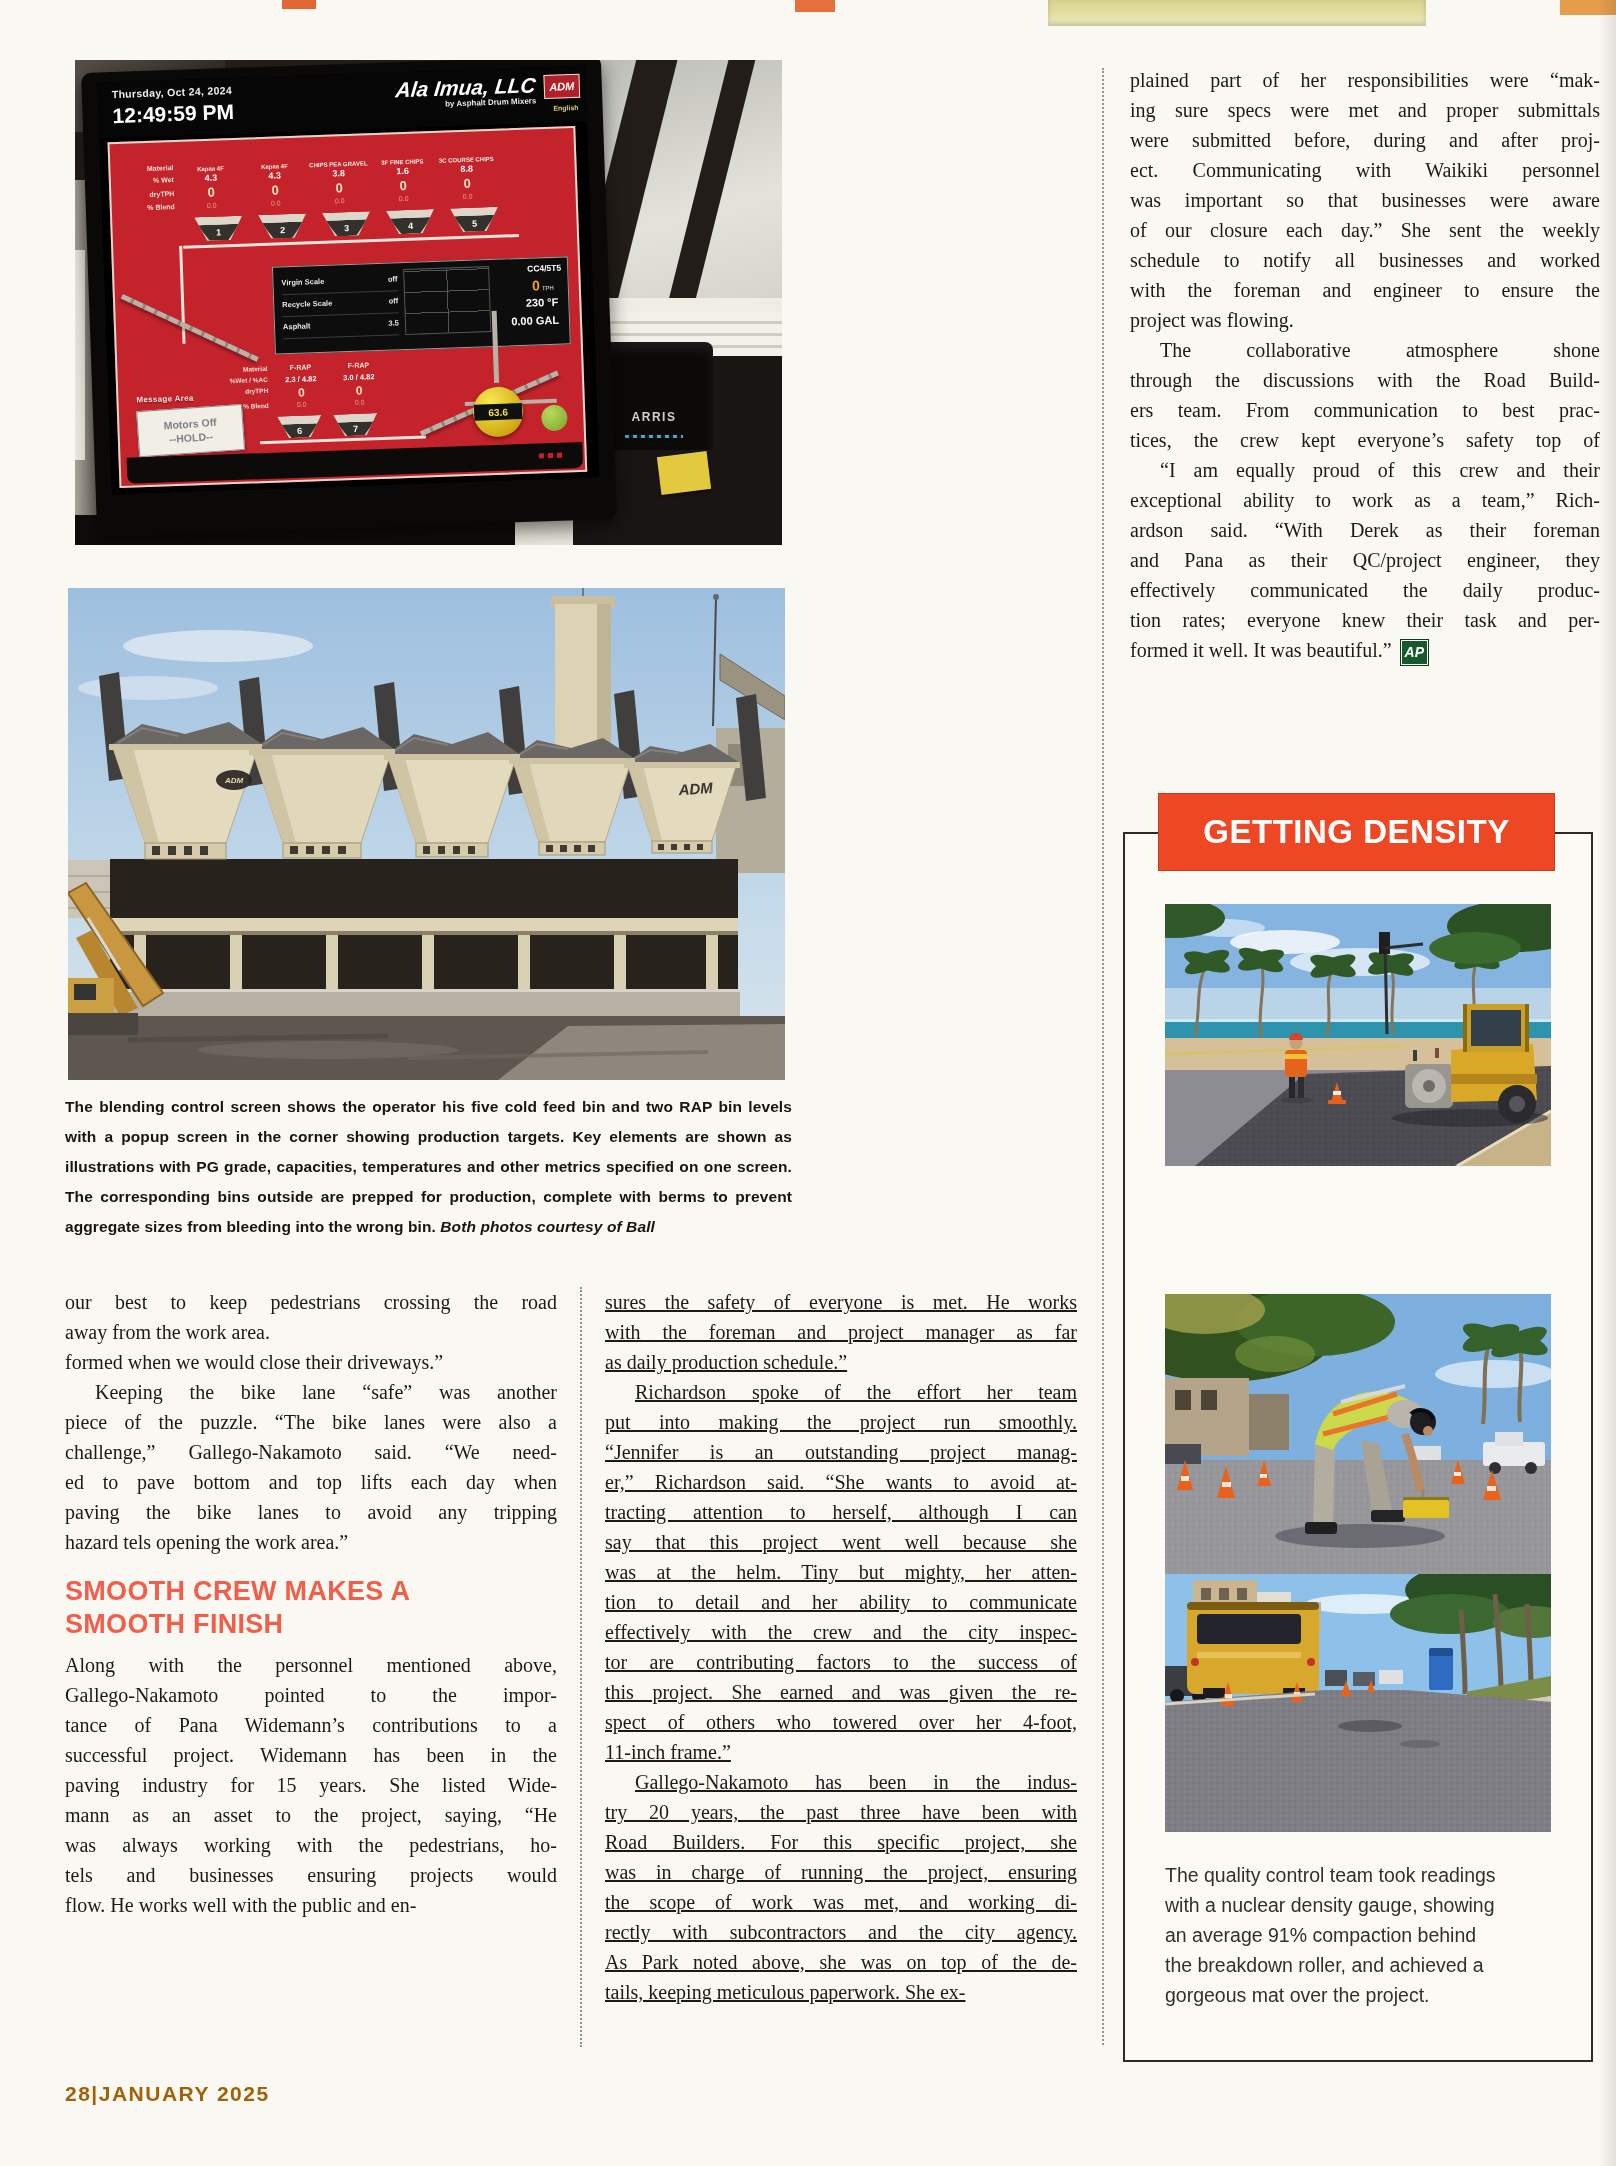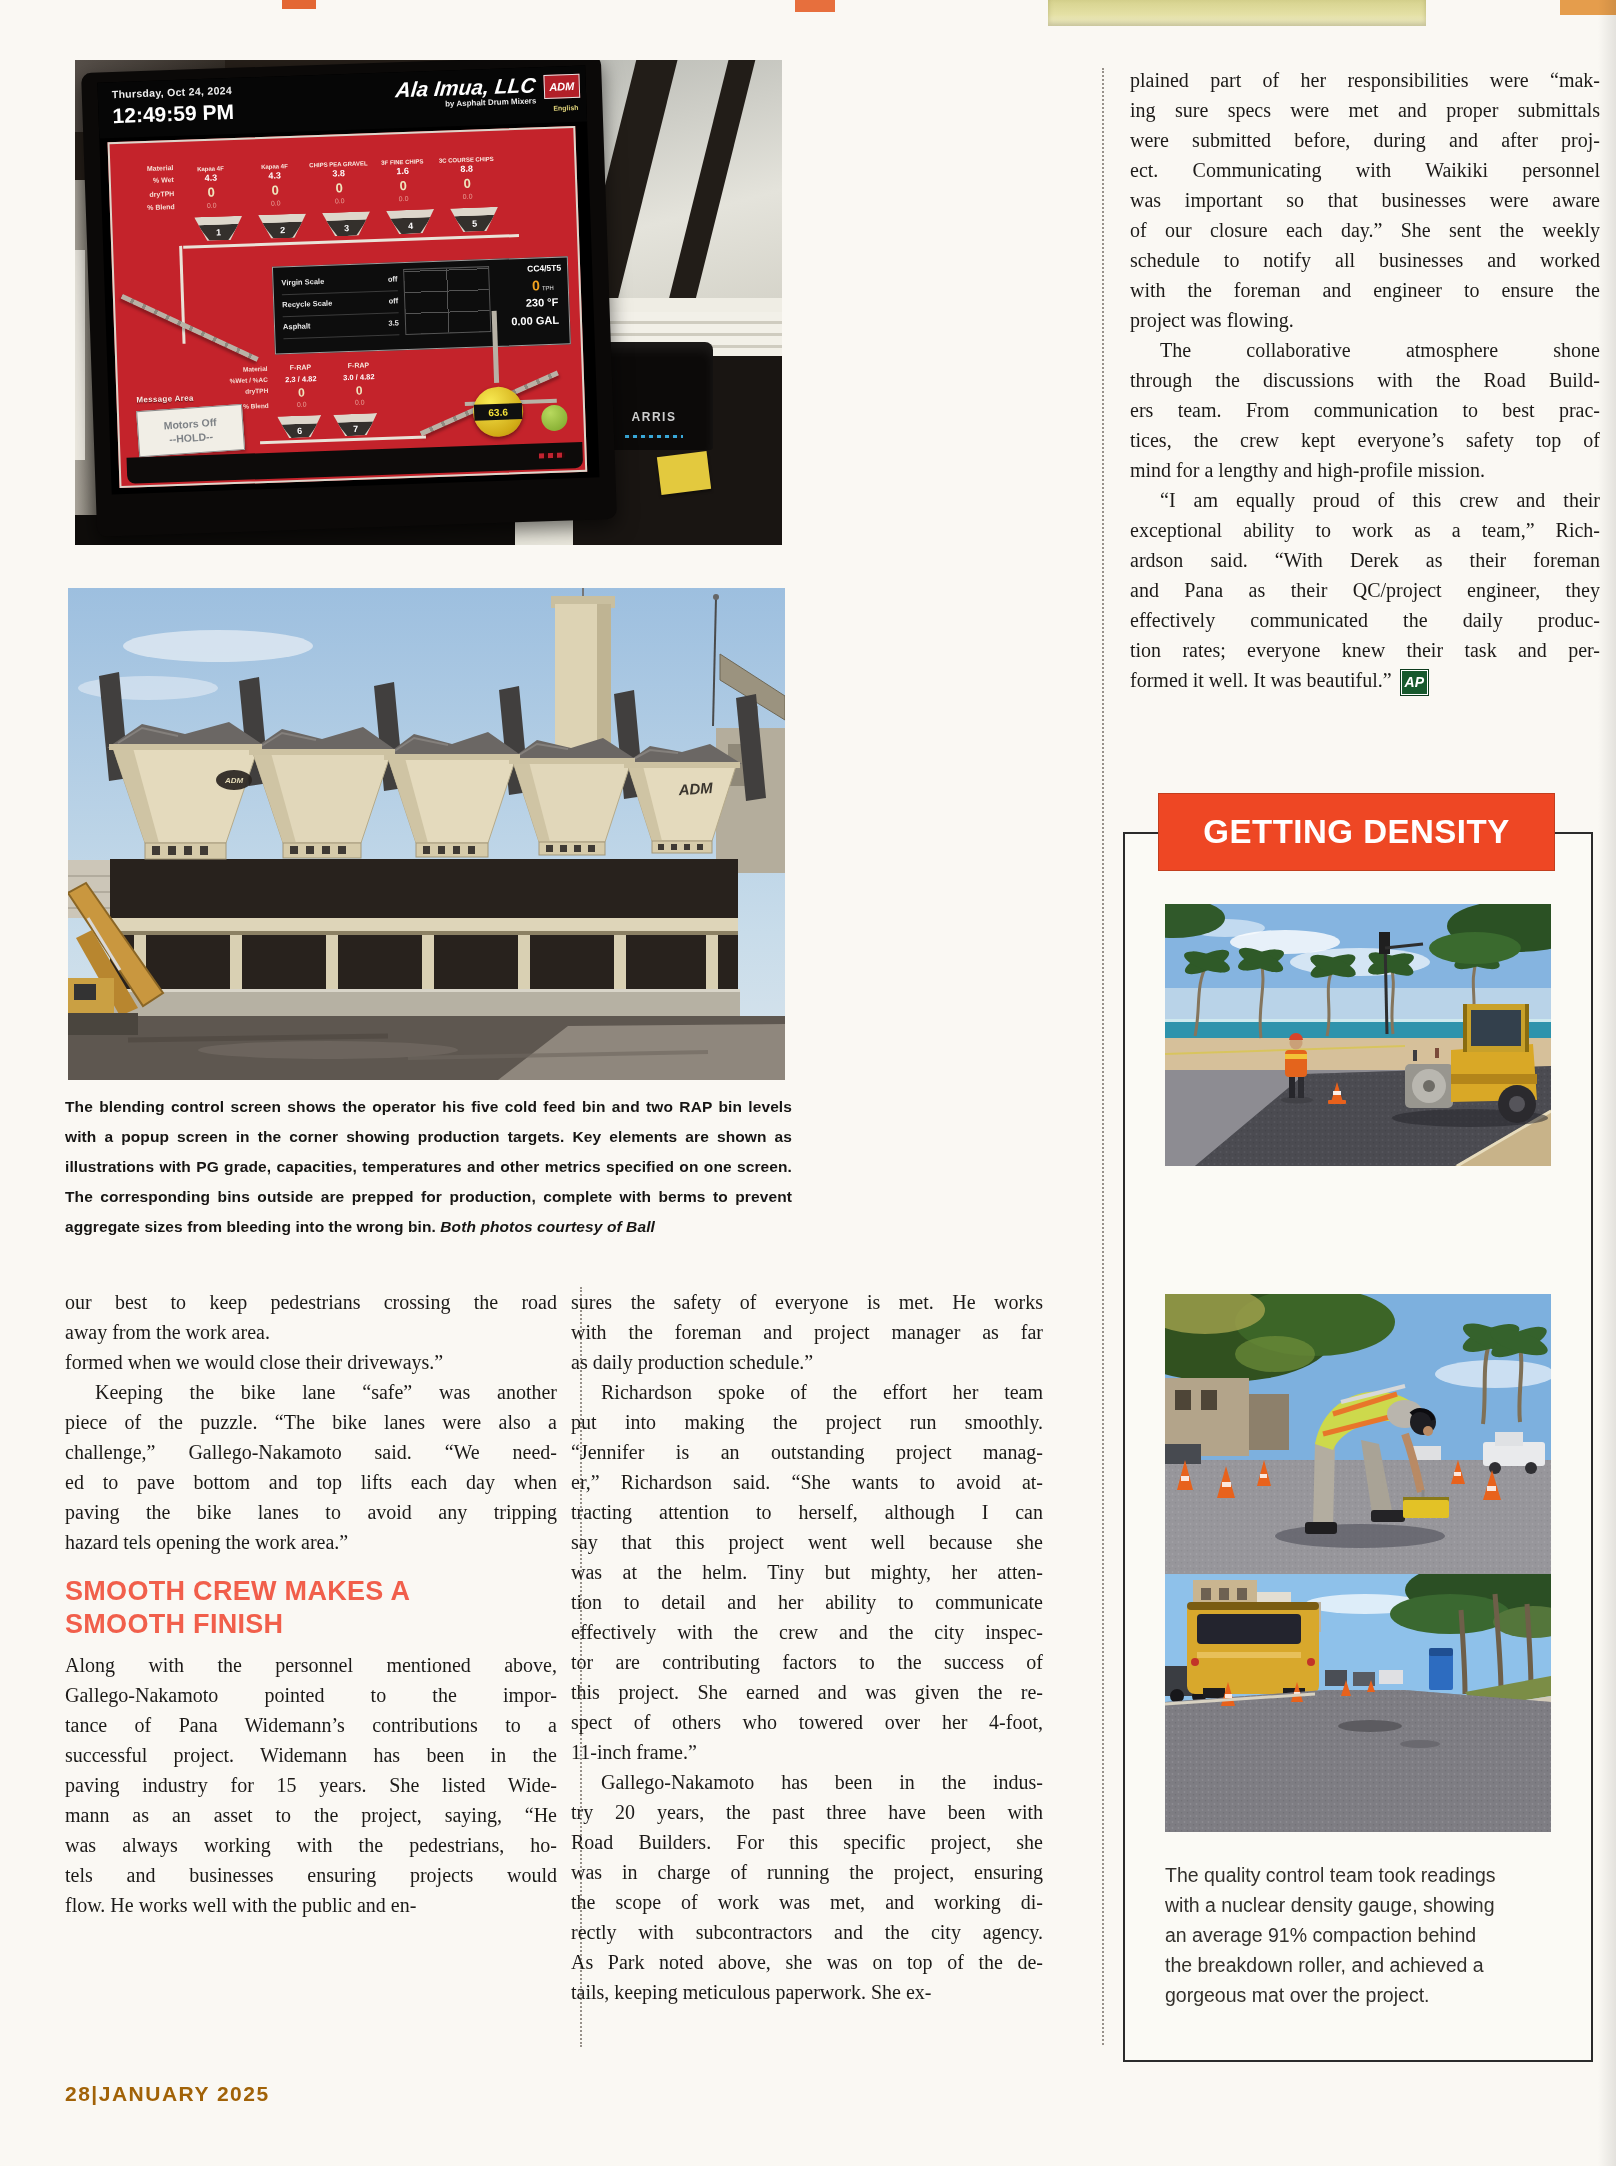--- a/index.html
+++ b/index.html
@@ -14,21 +14,21 @@
   .art-a { left:282px; top:0; width:34px; height:9px; background:#e0561f; opacity:.9; }
   .art-b { left:795px; top:0; width:40px; height:12px; background:#e3571c; opacity:.85; }
   .art-c { left:1048px; top:0; width:378px; height:26px;
            background:linear-gradient(#d6d28e,#e4e0a4 55%,#f0edcb);
            box-shadow:inset 0 -3px 5px rgba(120,115,60,.35); }
   .art-d { left:1560px; top:0; width:56px; height:15px; background:#e2923a; opacity:.9; }
 
   
   .col { position:absolute; font-size:20px; line-height:30px; }
   .col-left   { left:65px;  top:1287px; width:492px; }
-  .col-middle { left:571px; top:1287px; width:472px; }
+  .col-middle { left:605px; top:1287px; width:472px;text-decoration:underline; }
   .col-right  { left:1130px; top:65px;  width:470px; }
   .para { margin:0; }
   .just { display:block; text-align:justify; text-align-last:justify; white-space:pre-line; }
   .lastline { display:block; text-align:left; white-space:pre-line; }
   .para.indent > .just { text-indent:30px; }
   .colhead { font-family:"Liberation Sans", sans-serif; font-weight:700; color:#f15f4b;
              font-size:27px; line-height:33px; letter-spacing:.3px; white-space:pre-line;
              margin:18px 0 9px; }
   .apmark { display:inline-block; vertical-align:baseline; margin-left:8px;
             background:#17592d; color:#fff; border:1px solid #0c3a1c;
@@ -602,21 +602,20 @@
 of our closure each day.” She sent the weekly
 schedule to notify all businesses and worked
 with the foreman and engineer to ensure the</span>
         <span class="lastline">project was flowing.</span>
       </div>
       <div class="para indent">
         <span class="just">The collaborative atmosphere shone
 through the discussions with the Road Build-
 ers team. From communication to best prac-
 tices, the crew kept everyone’s safety top of</span>
-        <span class="lastline">mind for a lengthy and high-profile mission.</span>
       </div>
       <div class="para indent">
         <span class="just">“I am equally proud of this crew and their
 exceptional ability to work as a team,” Rich-
 ardson said. “With Derek as their foreman
 and Pana as their QC/project engineer, they
 effectively communicated the daily produc-
 tion rates; everyone knew their task and per-</span>
         <span class="lastline">formed it well. It was beautiful.”<span class="apmark">AP</span></span>
       </div>

